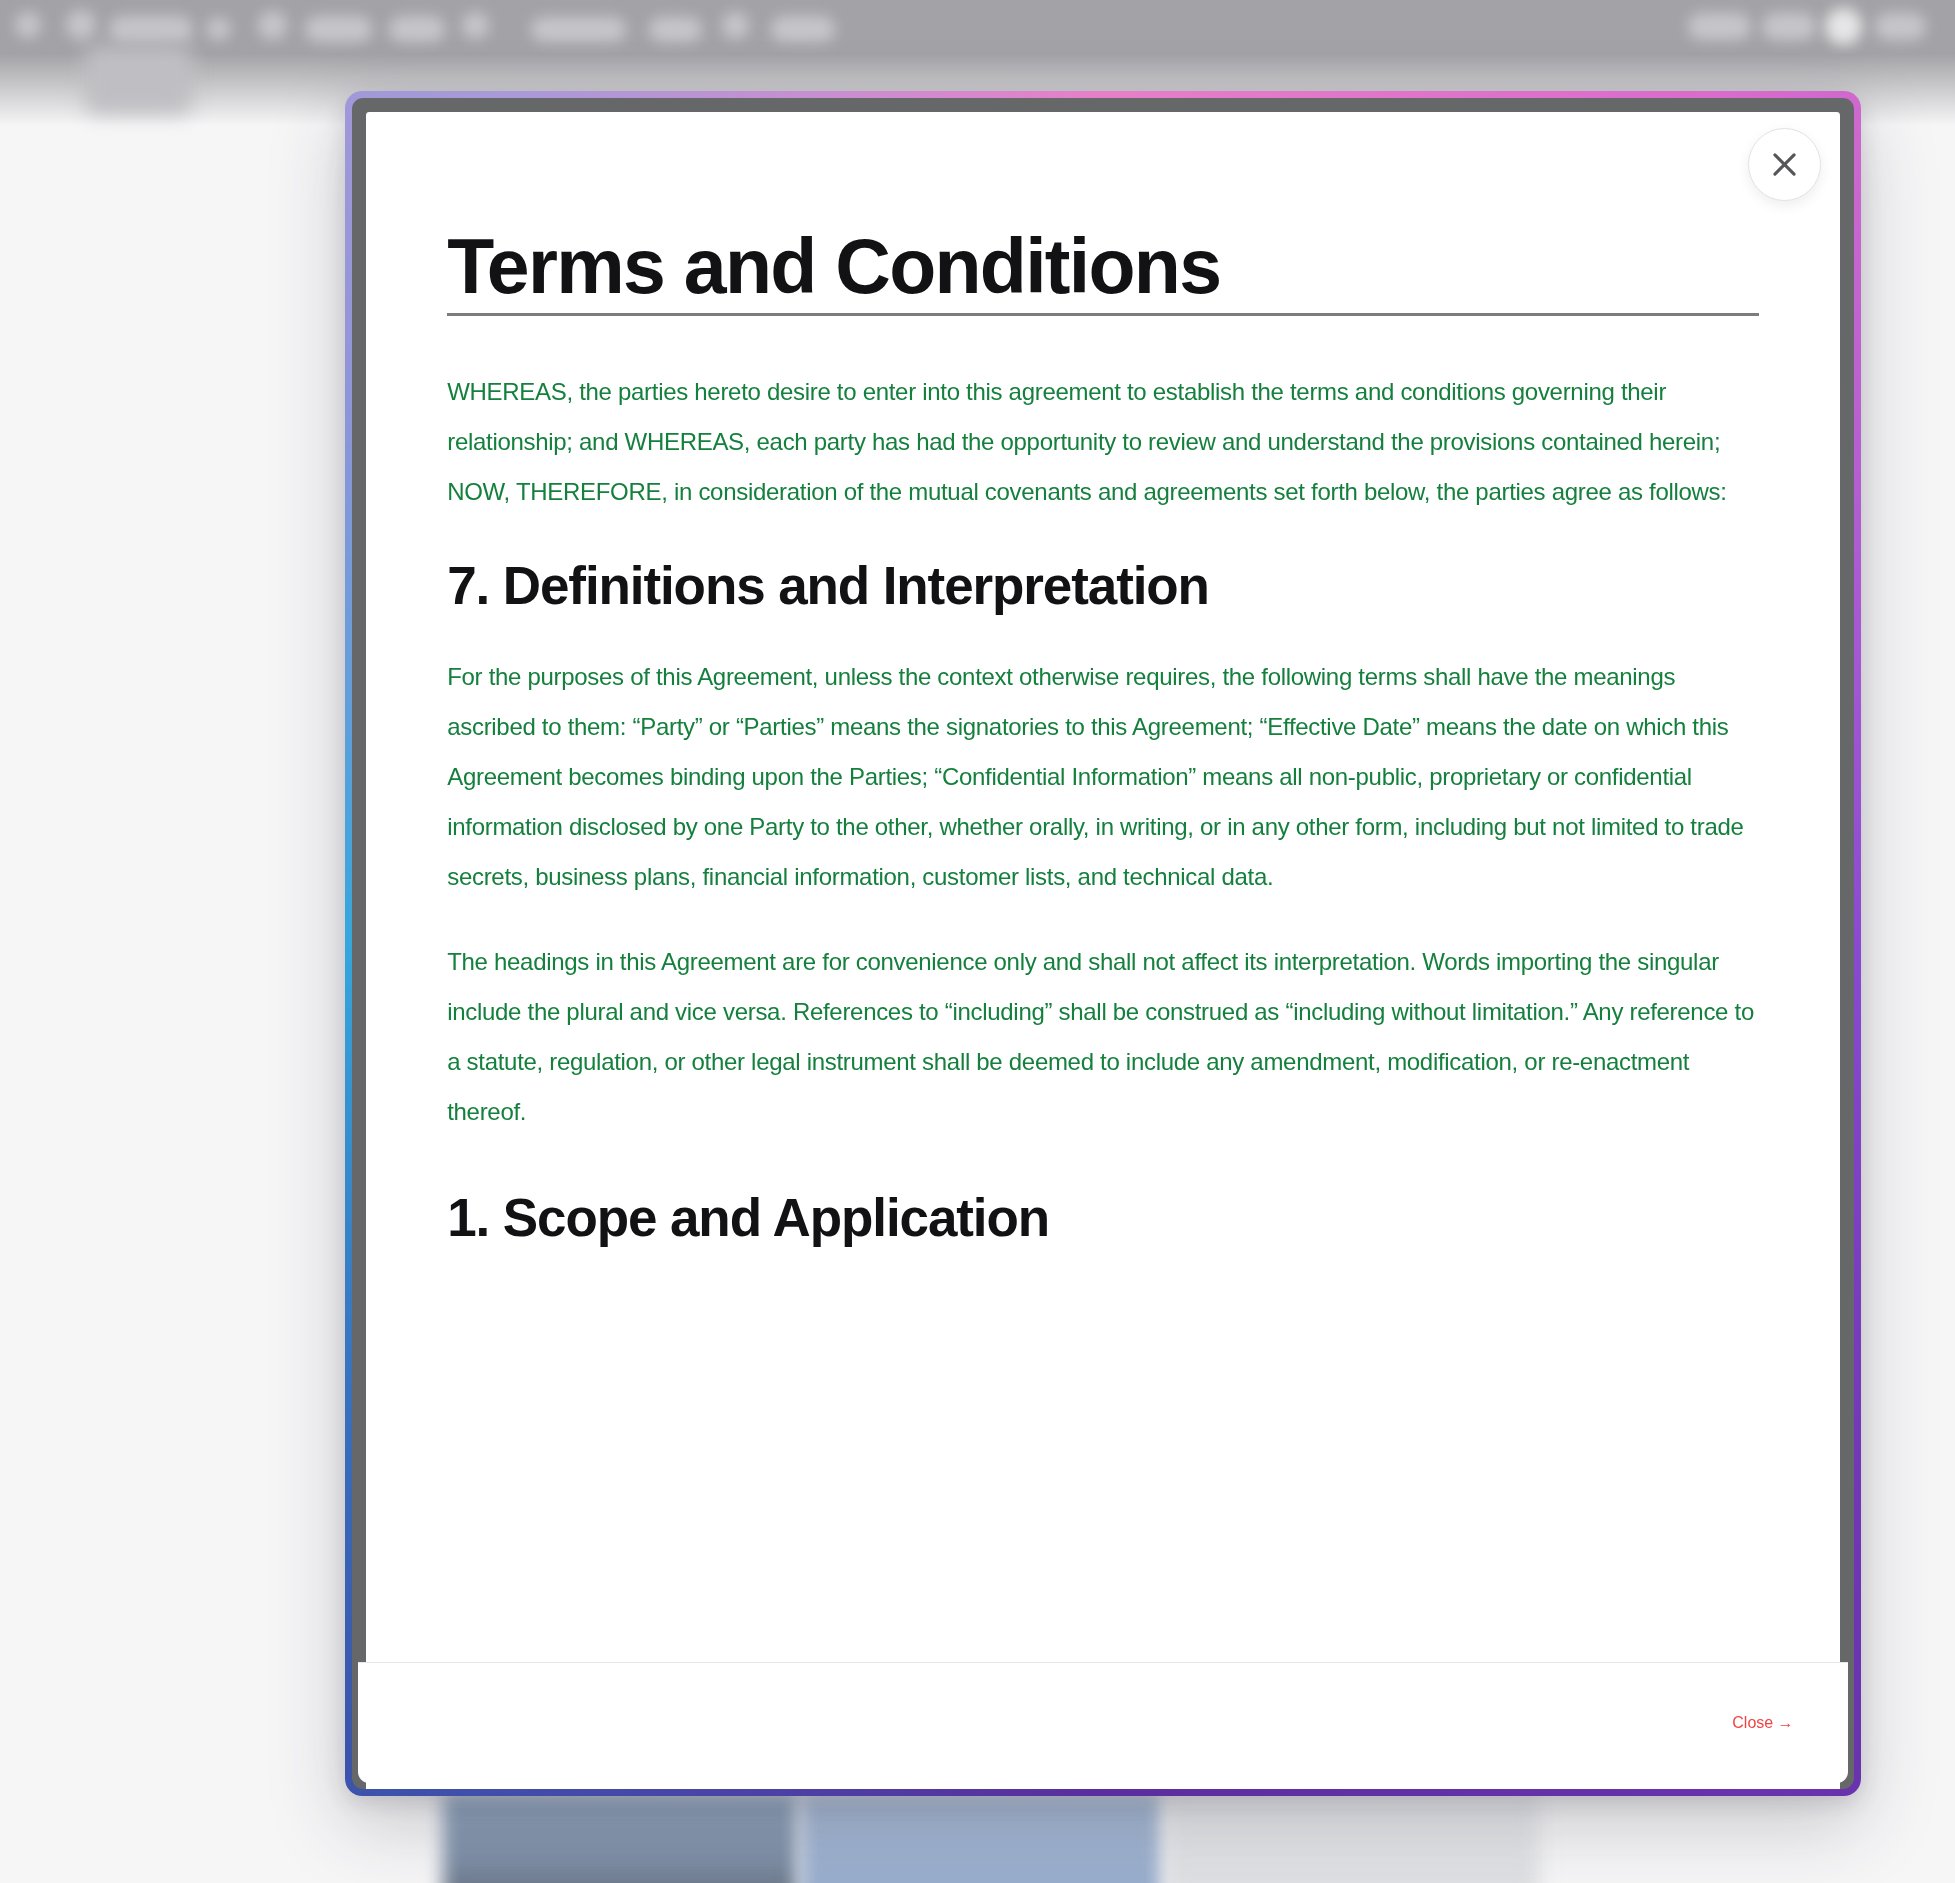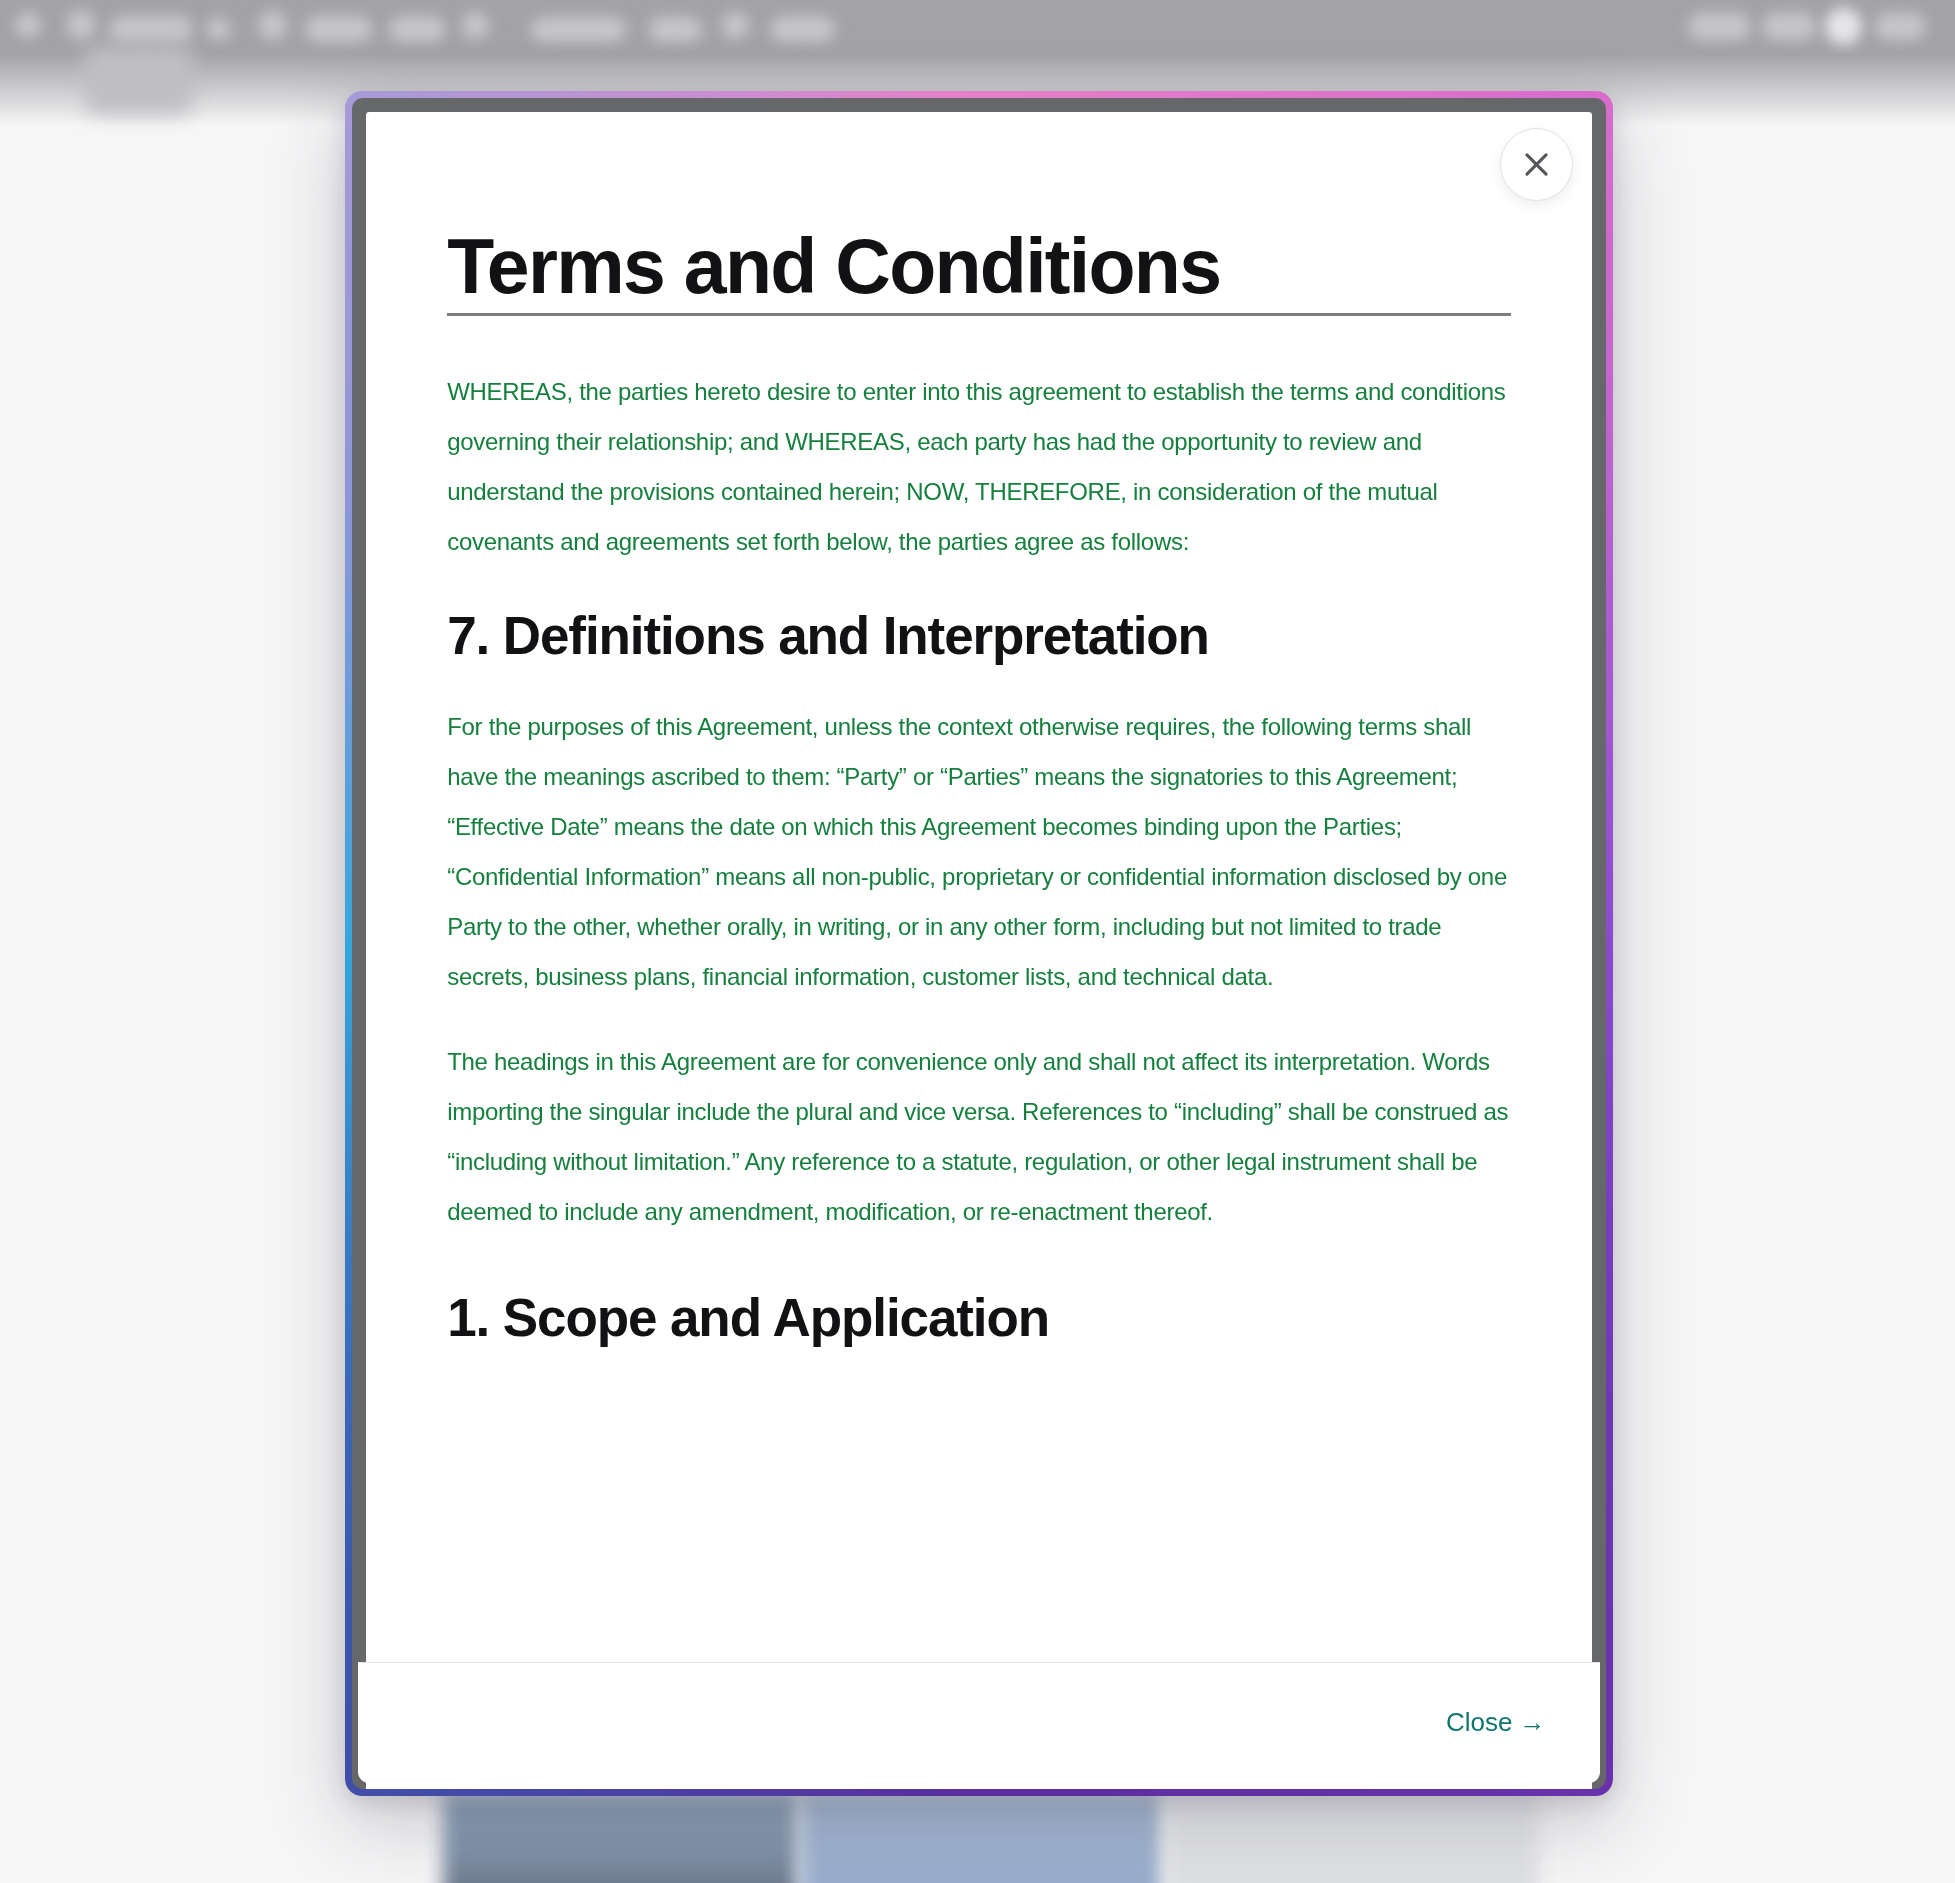--- a/index.html
+++ b/index.html
@@ -25,21 +25,21 @@
   .blob.circle { border-radius:50%; }
   .blob.light { background:#e6e6e8; }
   .blob.drop { background:#bfbfc3; filter:blur(10px); border-radius:13.4px; }
   .bg-img { position:absolute; top:1793px; height:123px; filter:blur(9px); }
   .bg-img.left  { left:443px;  width:355px; background:linear-gradient(180deg,#93a7c0 0%,#7e8fa6 55%,#5d6470 100%); }
   .bg-img.mid   { left:801px; width:361px; background:linear-gradient(180deg,#a9bbd4 0%,#93a9cb 100%); }
   .bg-img.right { left:1166px; width:373px; background:linear-gradient(180deg,#e8e9eb 0%,#dcdde0 100%); }
 
   
   .modal {
-    position:absolute; left:345px; top:91px; width:1268px; height:1705px;
+    position:absolute; left:345px; top:91px; width:1516px; height:1705px;
     z-index:10;
     padding:6.7px;
     border-radius:17px;
     background:conic-gradient(from 0deg,
       #e77fc8 0%, #d96ccc 10%, #a95ad2 18%, #8a4ad0 25%,
       #6b34b0 37%, #5b2d9e 50%, #3b55ab 62%,
       #35a7dc 75%, #8f95d8 85%, #a89ad8 90%, #cf8cd0 96%, #e77fc8 100%);
     box-shadow:0 28px 78px rgba(40,40,60,.22), 0 6.7px 22.4px rgba(40,40,60,.14);
   }
   .frame {
@@ -88,21 +88,21 @@
   .modal-footer {
     position:absolute; left:6.7px; right:6.7px; bottom:6.7px; height:121px;
     background:#ffffff;
     border-top:1.1px solid #e7e7e9;
     border-radius:0 0 11.2px 11.2px;
     display:flex; align-items:center; justify-content:flex-end;
     padding-right:54px;
     z-index:15;
   }
   .footer-close {
-    font-size:26px; color:#0f766e; letter-spacing:0;
+    font-size:16px; color:#ef4444; letter-spacing:0;
     background:none; border:none; cursor:pointer;
     font-family:"Liberation Sans", sans-serif;
   }
 </style>
 </head>
 <body>
 
 <div class="bg-page">
   <div class="topbar">
     <div class="blob circle" style="left:14.5px;  top:12.3px; width:26px;  height:26px;"></div>

